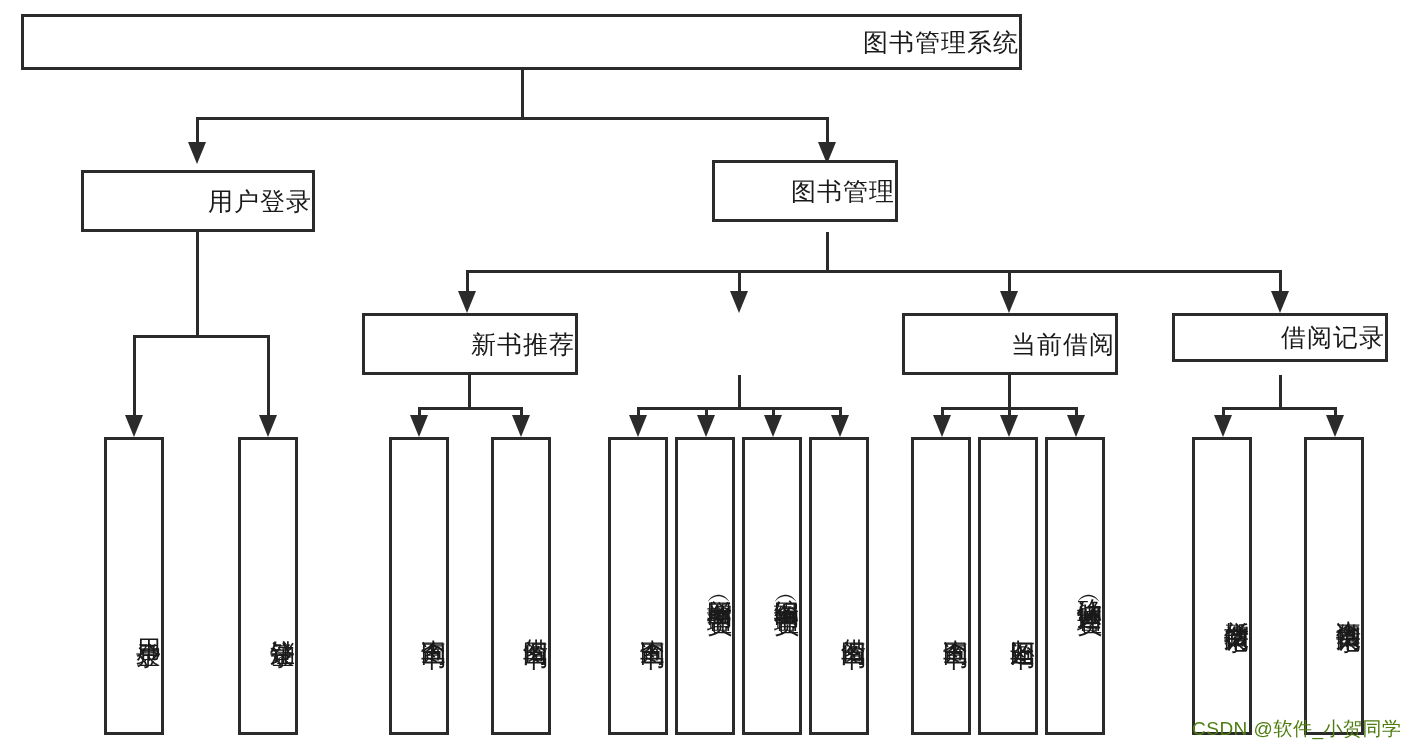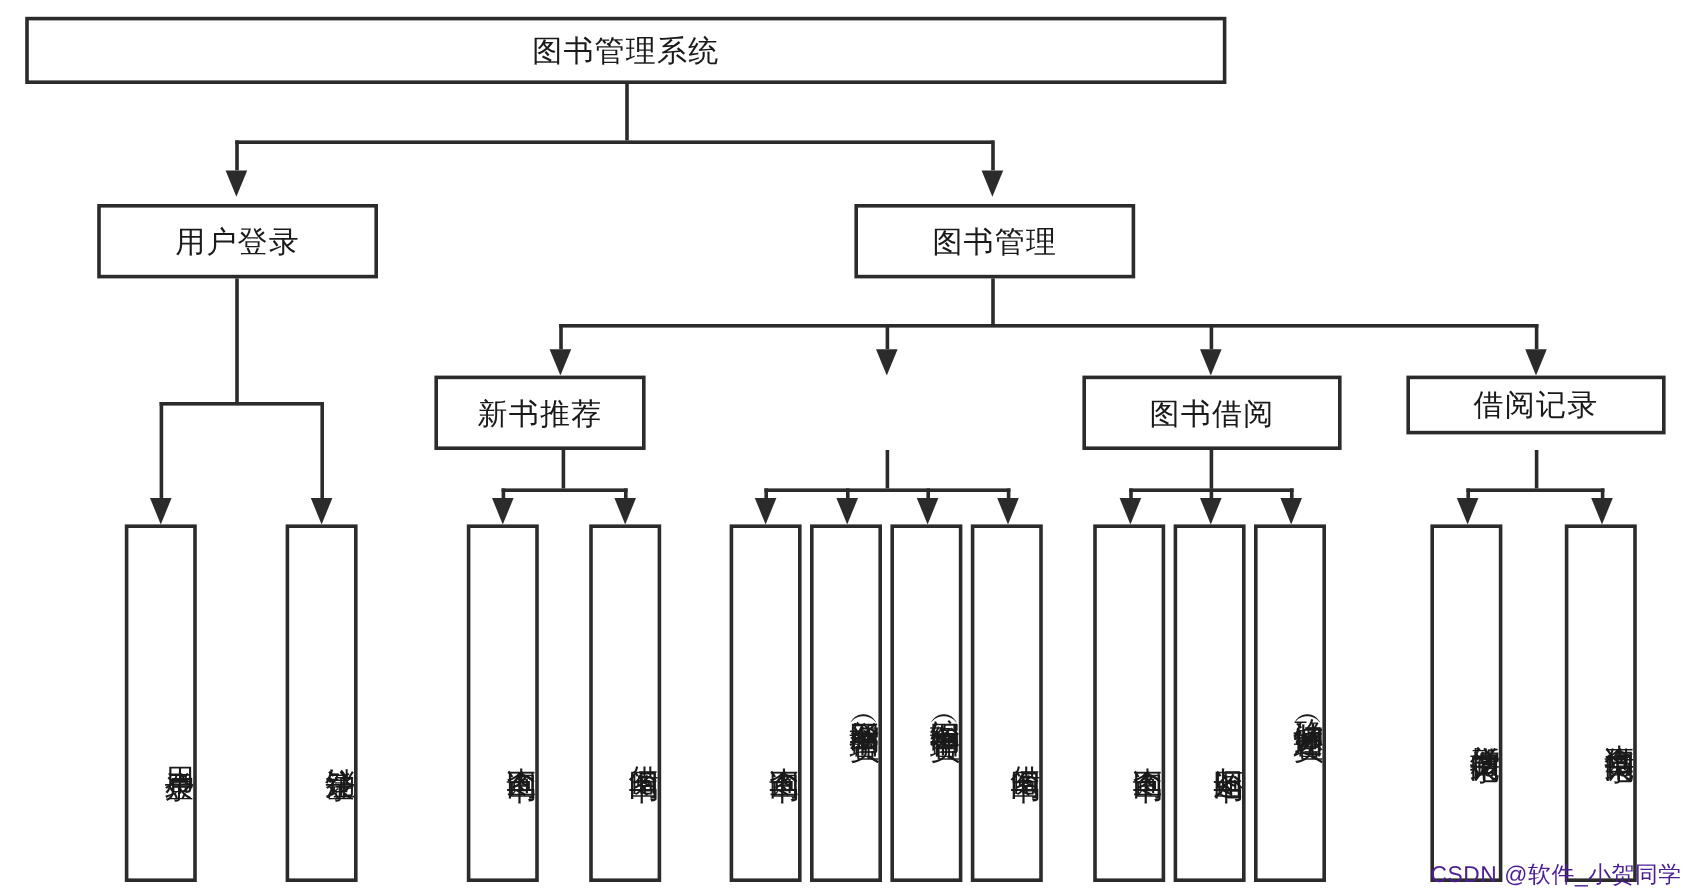--- a/index.html
+++ b/index.html
@@ -17,21 +17,21 @@
     background: #ffffff;
     overflow: hidden;
   }
   .node {
     position: absolute;
     box-sizing: border-box;
     border: 3px solid #2b2b2b;
     background: #ffffff;
     display: flex;
     align-items: center;
-    justify-content: center;
+    justify-content: flex-end;
     color: #1a1a1a;
   }
   .node.horiz {
     font-size: 25px;
     letter-spacing: 1px;
   }
   .node.vert {
     writing-mode: vertical-rl;
     text-orientation: upright;
     font-size: 25px;
@@ -53,21 +53,21 @@
   .arrow {
     position: absolute;
     width: 0;
     height: 0;
     border-left: 9px solid transparent;
     border-right: 9px solid transparent;
     border-top: 22px solid #2b2b2b;
   }
   .watermark {
     position: absolute;
-    color: #4c1d95;
+    color: #4d7c0f;
     font-size: 19px;
     white-space: nowrap;
     letter-spacing: 0.5px;
   }
 </style>
 </head>
 <body>
 
 <div id="canvas">
 
@@ -78,21 +78,21 @@
   <div class="conn v" style="left:521px; top:70px; width:3px; height:47px;"></div>
   <div class="conn h" style="left:196px; top:117px; width:632px; height:3px;"></div>
   <div class="conn v" style="left:196px; top:117px; width:3px; height:25px;"></div>
   <div class="arrow" style="left:188px; top:142px;"></div>
   <div class="conn v" style="left:826px; top:117px; width:3px; height:25px;"></div>
   <div class="arrow" style="left:818px; top:142px;"></div>
 
   <div class="node horiz" style="left:81px; top:170px; width:234px; height:62px;">
     <span>用户登录</span>
   </div>
-  <div class="node horiz" style="left:712px; top:170px; width:234px; height:62px;">
+  <div class="node horiz" style="left:712px; top:160px; width:186px; height:62px;">
     <span>图书管理</span>
   </div>
 
   <div class="conn v" style="left:196px; top:232px; width:3px; height:103px;"></div>
   <div class="conn h" style="left:133px; top:335px; width:137px; height:3px;"></div>
   <div class="conn v" style="left:133px; top:335px; width:3px; height:80px;"></div>
   <div class="arrow" style="left:125px; top:415px;"></div>
   <div class="conn v" style="left:267px; top:335px; width:3px; height:80px;"></div>
   <div class="arrow" style="left:259px; top:415px;"></div>
 
@@ -100,25 +100,25 @@
   <div class="conn h" style="left:466px; top:270px; width:816px; height:3px;"></div>
   <div class="conn v" style="left:466px; top:270px; width:3px; height:21px;"></div>
   <div class="arrow" style="left:458px; top:291px;"></div>
   <div class="conn v" style="left:738px; top:270px; width:3px; height:21px;"></div>
   <div class="arrow" style="left:730px; top:291px;"></div>
   <div class="conn v" style="left:1008px; top:270px; width:3px; height:21px;"></div>
   <div class="arrow" style="left:1000px; top:291px;"></div>
   <div class="conn v" style="left:1279px; top:270px; width:3px; height:21px;"></div>
   <div class="arrow" style="left:1271px; top:291px;"></div>
 
-  <div class="node horiz" style="left:362px; top:313px; width:176px; height:62px;">
+  <div class="node horiz" style="left:362px; top:313px; width:216px; height:62px;">
     <span>新书推荐</span>
   </div>
   <div class="node horiz" style="left:902px; top:313px; width:216px; height:62px;">
-    <span>图书借阅</span>
+    <span>当前借阅</span>
   </div>
   <div class="node horiz" style="left:1172px; top:313px; width:216px; height:49px;">
     <span>借阅记录</span>
   </div>
 
   <div class="conn v" style="left:468px; top:375px; width:3px; height:32px;"></div>
   <div class="conn h" style="left:418px; top:407px; width:105px; height:3px;"></div>
   <div class="conn v" style="left:418px; top:407px; width:3px; height:8px;"></div>
   <div class="arrow" style="left:410px; top:415px;"></div>
   <div class="conn v" style="left:520px; top:407px; width:3px; height:8px;"></div>

